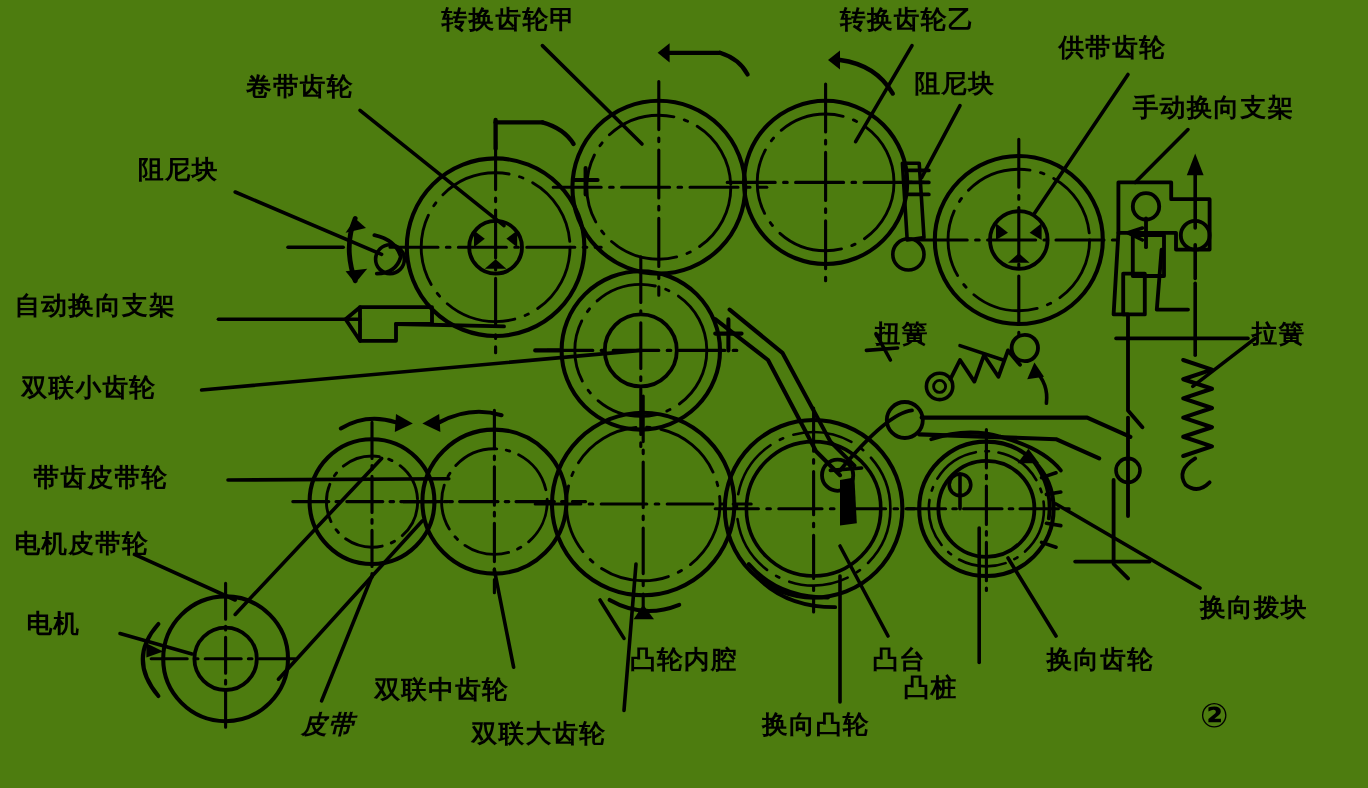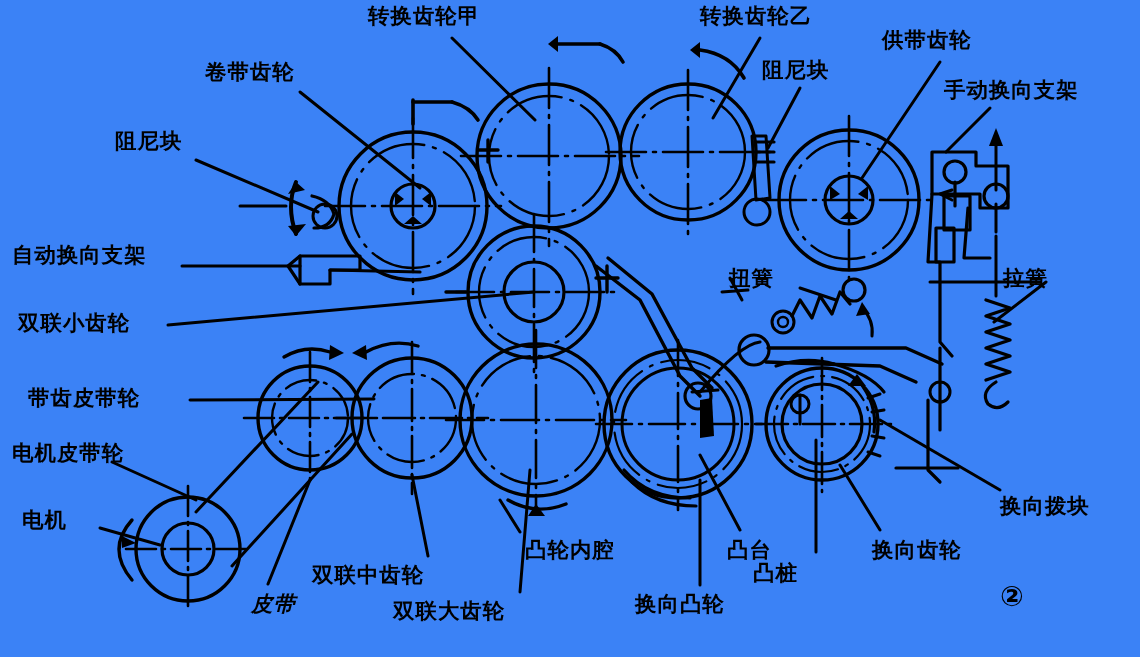--- a/index.html
+++ b/index.html
@@ -1,20 +1,20 @@
 <!DOCTYPE html>
 <html><head>
 <meta charset="utf-8">
 <title>机构图</title>
 <style>
   html,body{margin:0;padding:0;background:#ffffff;}
   #stage{
     position:relative;
     width:1140px;height:657px;
-    background:#3b82f6;
+    background:#4d7c0f;
     overflow:hidden;
     font-family:"DejaVu Sans","Liberation Sans",sans-serif;
   }
   #art{position:absolute;left:0;top:0;width:1140px;height:657px;}
   .lbl{
     position:absolute;
     color:#000;
     font-family:"DejaVu Sans","Liberation Sans",sans-serif;
     font-weight:bold;
     font-size:21px;
@@ -295,21 +295,21 @@
   <div id="labels">
       <div class="lbl" style="left: 368px; top: 6px;">转换齿轮甲</div>
       <div class="lbl" style="left: 700px; top: 6px;">转换齿轮乙</div>
       <div class="lbl" style="left: 882px; top: 30px;">供带齿轮</div>
       <div class="lbl" style="left: 205px; top: 62px;">卷带齿轮</div>
       <div class="lbl" style="left: 762px; top: 60px;">阻尼块</div>
       <div class="lbl" style="left: 944px; top: 80px;">手动换向支架</div>
       <div class="lbl" style="left: 115px; top: 131px;">阻尼块</div>
       <div class="lbl" style="left: 12px; top: 245px;">自动换向支架</div>
       <div class="lbl" style="left: 729px; top: 268px;">扭簧</div>
-      <div class="lbl" style="left: 1003px; top: 268px;">拉簧</div>
+      <div class="lbl" style="left: 1043px; top: 268px;">拉簧</div>
       <div class="lbl" style="left: 18px; top: 313px;">双联小齿轮</div>
       <div class="lbl" style="left: 28px; top: 388px;">带齿皮带轮</div>
       <div class="lbl" style="left: 12px; top: 443px;">电机皮带轮</div>
       <div class="lbl" style="left: 22px; top: 510px;">电机</div>
       <div class="lbl" style="left: 251px; top: 594px; font-style: italic;">皮带</div>
       <div class="lbl" style="left: 312px; top: 565px;">双联中齿轮</div>
       <div class="lbl" style="left: 393px; top: 601px;">双联大齿轮</div>
       <div class="lbl" style="left: 525px; top: 540px;">凸轮内腔</div>
       <div class="lbl" style="left: 635px; top: 594px;">换向凸轮</div>
       <div class="lbl" style="left: 727px; top: 540px; text-align: right;">凸台</div>

